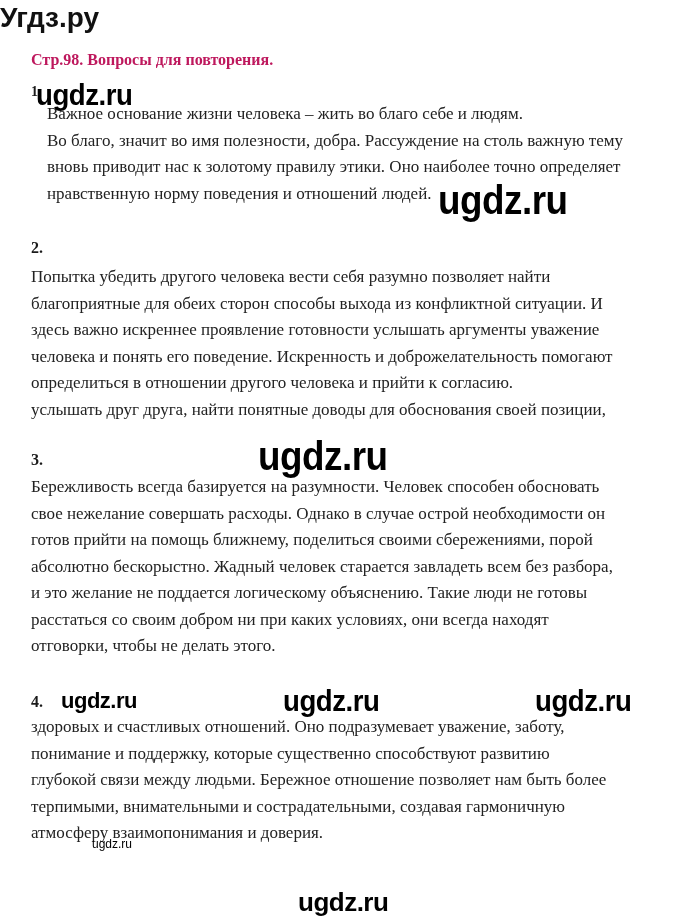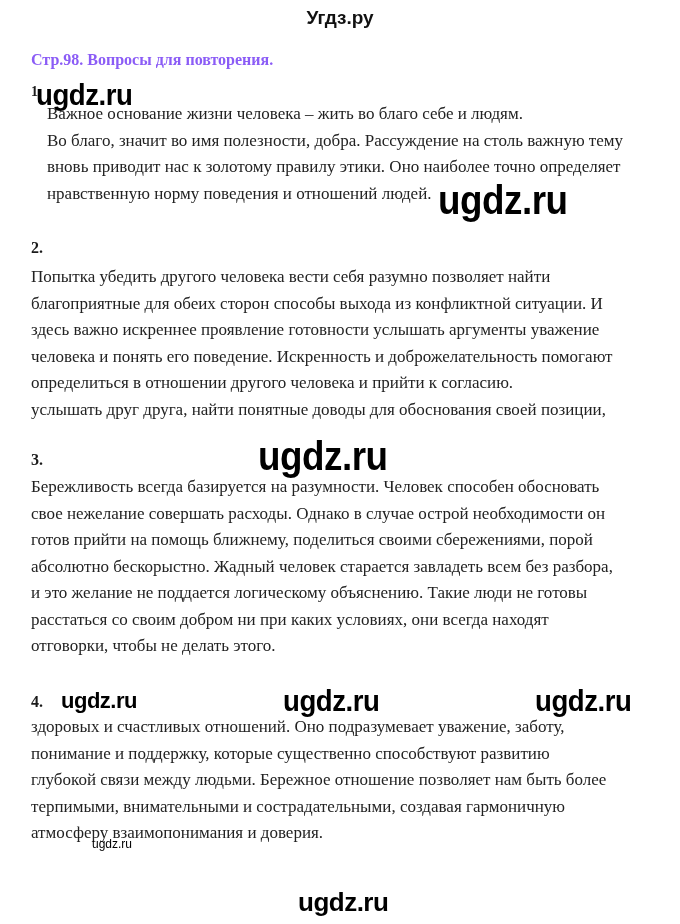--- a/index.html
+++ b/index.html
@@ -13,36 +13,36 @@
       position: relative;
       overflow: hidden;
       font-family: "Liberation Serif", serif;
       color: #1a1a1a;
     }
     .site-header {
       position: absolute;
       top: 0;
       left: 0;
       width: 680px;
-      text-align: center;
+      text-align: left;
       font-family: "Liberation Sans", sans-serif;
       font-weight: bold;
-      font-size: 19px;
+      font-size: 28px;
       line-height: 28px;
       top: 4px;
       color: #111;
     }
     .page-title {
       position: absolute;
       left: 31px;
       top: 50px;
       font-weight: bold;
       font-size: 16px;
       line-height: 20px;
-      color: #8b5cf6;
+      color: #be185d;
     }
     .qnum {
       position: absolute;
       left: 31px;
       font-weight: bold;
       font-size: 16px;
       line-height: 20px;
       color: #1a1a1a;
     }
     .para {

